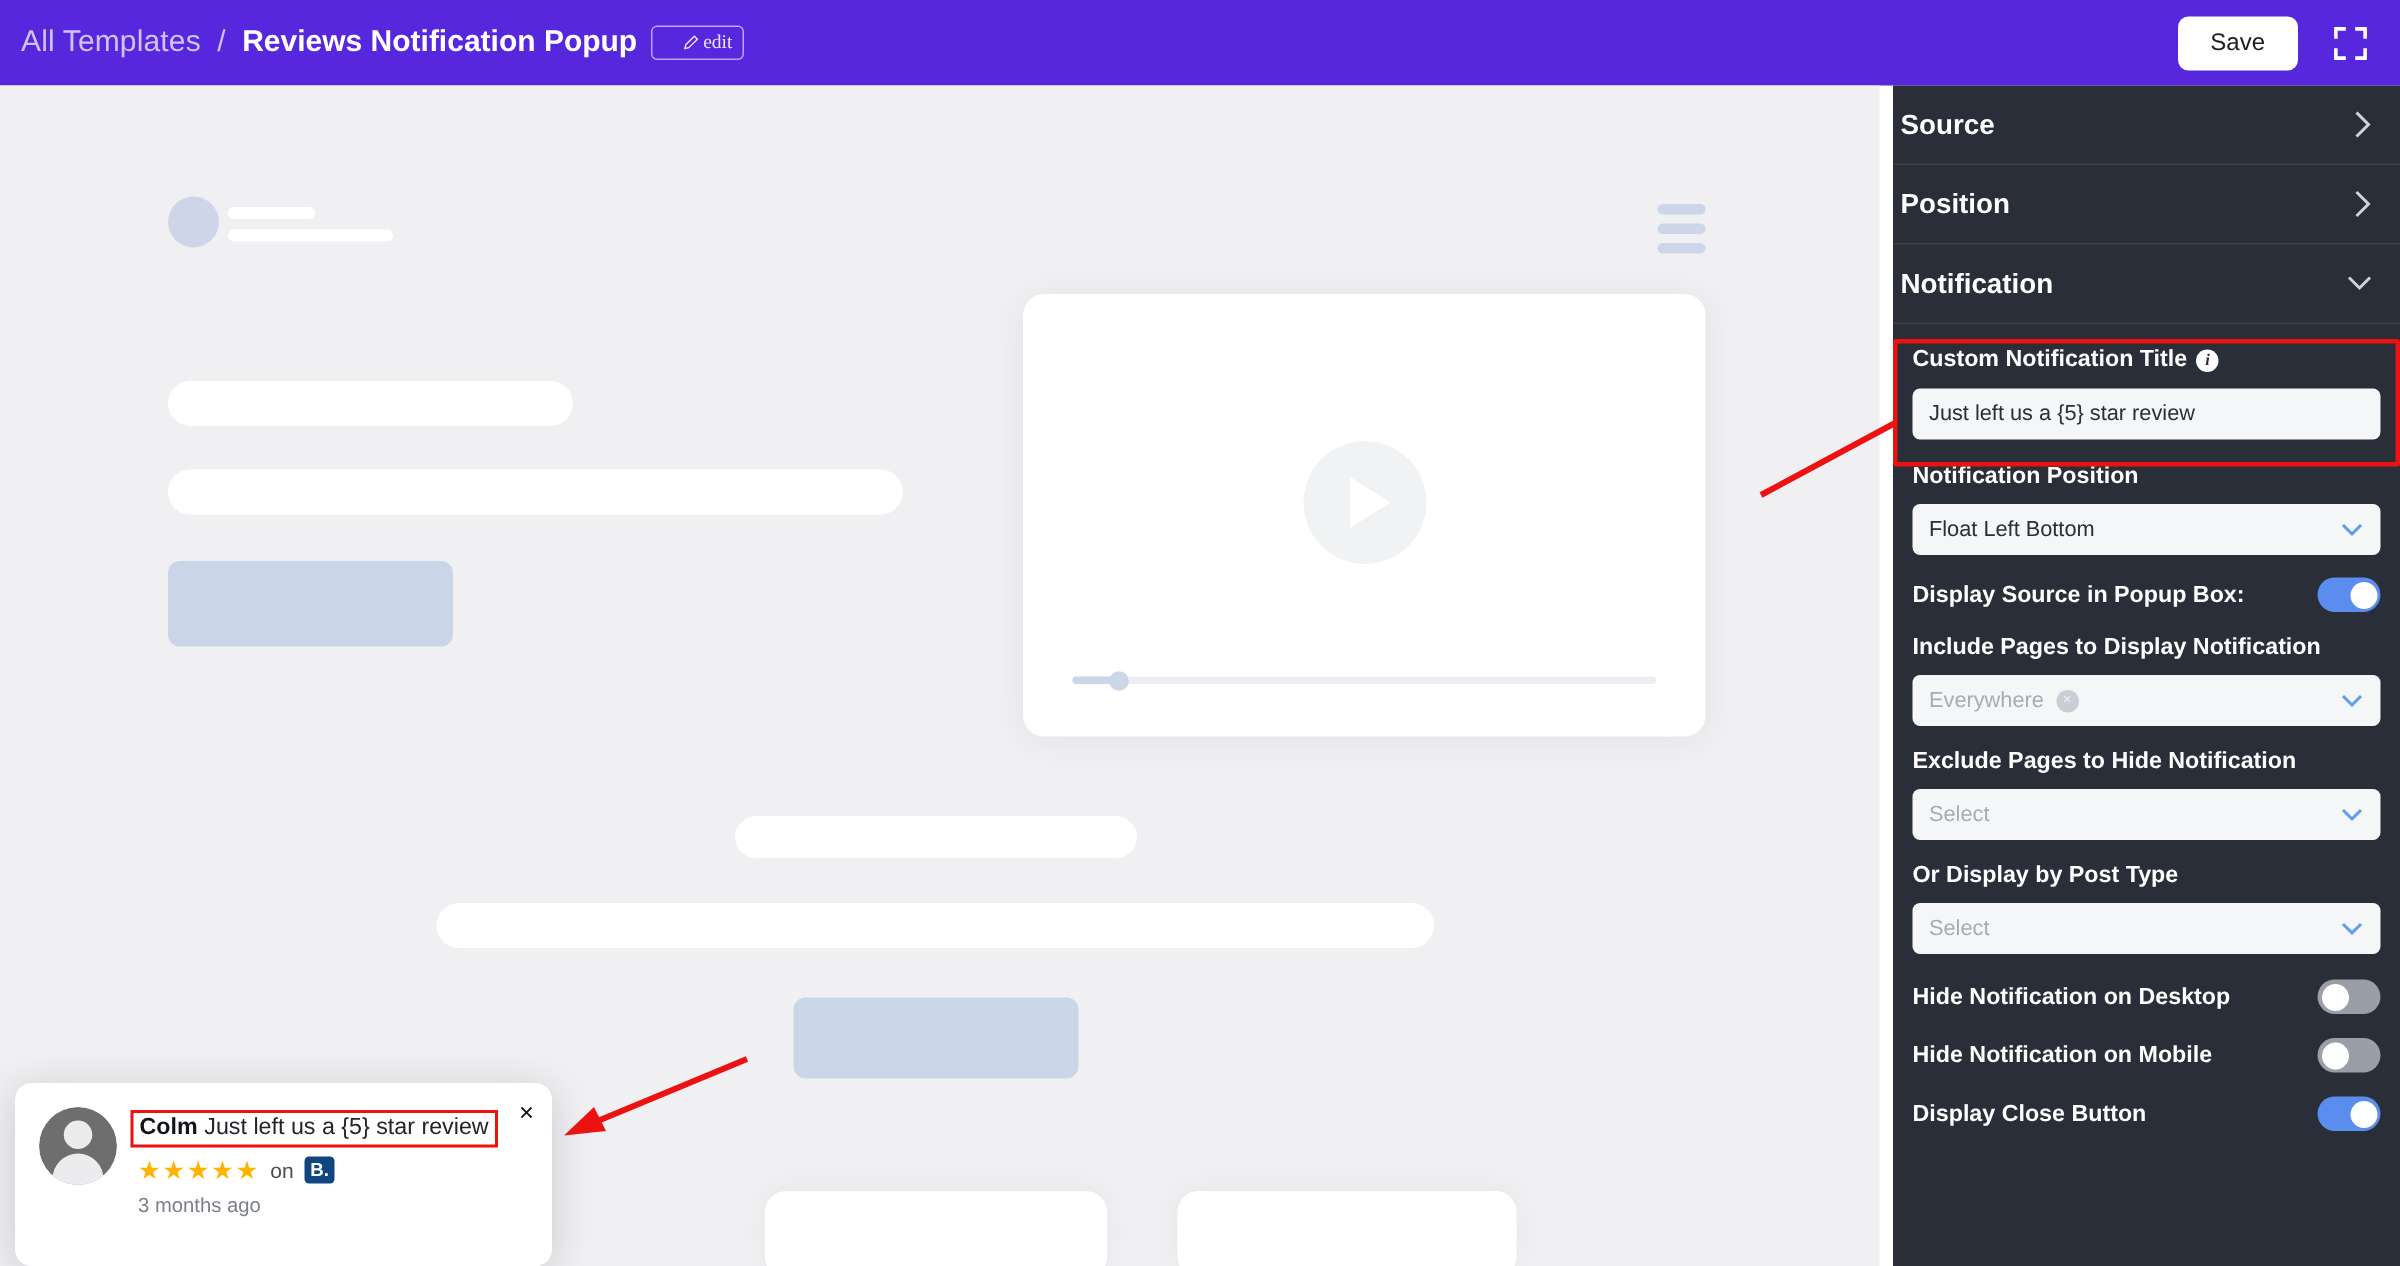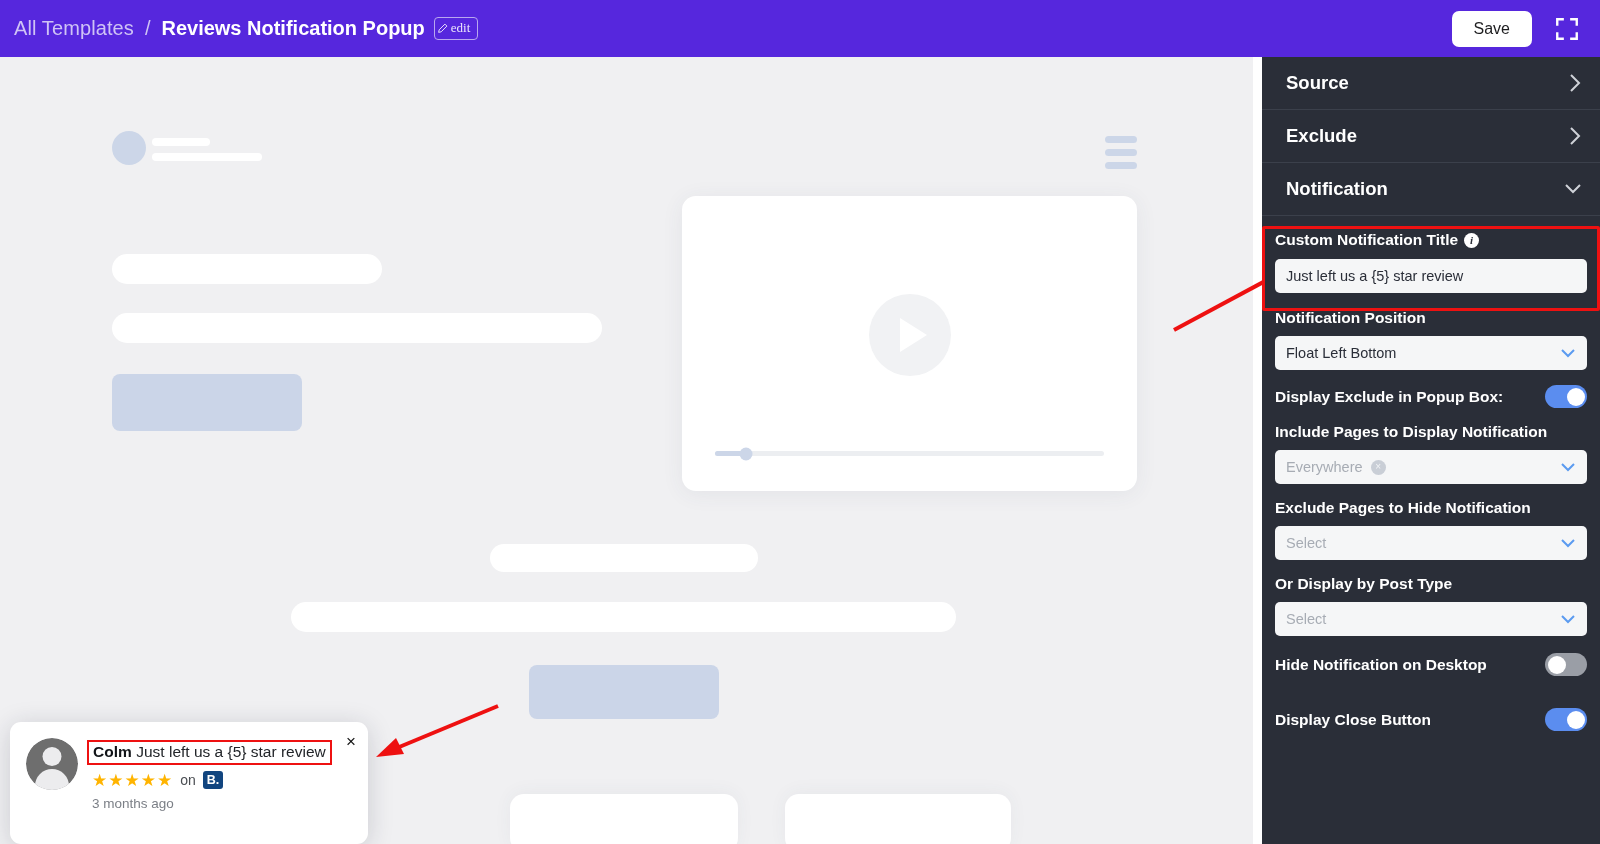--- a/index.html
+++ b/index.html
@@ -14,21 +14,21 @@
   .topbar {
     position: absolute; left: 0; top: 0; width: 1600px; height: 57px;
     background: #5627dd; display: flex; align-items: center;
     padding: 0 20px 0 14px;
   }
   .crumb-link { color: #cfc3f5; font-size: 20px; letter-spacing: .1px; }
   .crumb-sep  { color: #cfc3f5; font-size: 20px; margin: 0 11px; }
   .crumb-cur  { color: #ffffff; font-size: 20px; font-weight: 700; }
   .edit-chip {
     margin-left: 9px; border: 1px solid #b9a7ef; border-radius: 4px;
-    color: #eae4fb; font-size: 13px; padding: 2px 7px 3px 2px;
+    color: #eae4fb; font-size: 13px; padding: 2px 7px 3px 20px;
     display: inline-flex; align-items: center; gap: 3px;
     font-family: "Liberation Serif", serif;
   }
   .edit-chip svg { display:block; }
   .topbar-right { margin-left: auto; display: flex; align-items: center; gap: 22px; }
   .save-btn {
     background: #ffffff; color: #1d1d1f; border: none; border-radius: 7px;
     font-size: 16px; font-family: "Liberation Sans", sans-serif;
     padding: 9px 22px; cursor: pointer; font-weight: 400;
   }
@@ -120,21 +120,21 @@
   
   .arrow { position: absolute; pointer-events: none; }
 
   
   .sidebar {
     position: absolute; right: 0; top: 57px; width: 338px; height: 787px;
     background: #2a2e38; overflow: hidden;
   }
   .sec-row {
     height: 53px; display: flex; align-items: center; justify-content: space-between;
-    padding: 0 18px 0 24px; border-bottom: 1px solid #3b404b;
+    padding: 0 18px 0 5px; border-bottom: 1px solid #3b404b;
     color: #ffffff; font-size: 18.5px; font-weight: 700; cursor: pointer; gap: 12px;
   }
   .panel { padding: 0 13px; }
   .fld-label {
     color: #ffffff; font-size: 15.5px; font-weight: 700;
     display: flex; align-items: center; gap: 6px;
   }
   .info-ico {
     width: 15px; height: 15px; border-radius: 50%; background: #ffffff;
     color: #2a2e38; font-size: 11px; font-weight: 700; font-style: italic;
@@ -266,21 +266,21 @@
   <div class="sidebar">
 
     <div class="sec-row">
       <span>Source</span>
       <svg width="13" height="20" viewBox="0 0 13 20">
         <path d="M2 2l8 8-8 8" fill="none" stroke="#cfd2d8" stroke-width="2"></path>
       </svg>
     </div>
 
     <div class="sec-row">
-      <span>Exclude</span>
+      <span>Position</span>
       <svg width="13" height="20" viewBox="0 0 13 20">
         <path d="M2 2l8 8-8 8" fill="none" stroke="#cfd2d8" stroke-width="2"></path>
       </svg>
     </div>
 
     <div class="sec-row">
       <span>Notification</span>
       <svg width="18" height="12" viewBox="0 0 18 12">
         <path d="M2 2l7 7 7-7" fill="none" stroke="#cfd2d8" stroke-width="2"></path>
       </svg>
@@ -301,21 +301,21 @@
       <div style="height:9px"></div>
       <div class="sel">
         <span>Float Left Bottom</span>
         <svg class="caret" width="16" height="10" viewBox="0 0 16 10">
           <path d="M2 2l6 6 6-6" fill="none" stroke="#5b9bf0" stroke-width="2"></path>
         </svg>
       </div>
 
       <div style="height:15px"></div>
       <div class="toggle-row">
-        <span>Display Exclude in Popup Box:</span>
+        <span>Display Source in Popup Box:</span>
         <span class="tg on">
             <span class="knob2"></span>
           </span>
       </div>
 
       <div style="height:15px"></div>
       <div class="fld-label">Include Pages to Display Notification</div>
       <div style="height:9px"></div>
       <div class="sel ph">
         <span>Everywhere</span>
@@ -347,20 +347,26 @@
 
       <div style="height:17px"></div>
       <div class="toggle-row">
         <span>Hide Notification on Desktop</span>
         <span class="tg off">
             <span class="knob2"></span>
           </span>
       </div>
 
       <div style="height:16px"></div>
+      <div class="toggle-row">
+        <span>Hide Notification on Mobile</span>
+        <span class="tg off">
+            <span class="knob2"></span>
+          </span>
+      </div>
 
       <div style="height:16px"></div>
       <div class="toggle-row">
         <span>Display Close Button</span>
         <span class="tg on">
             <span class="knob2"></span>
           </span>
       </div>
 
       <div style="height:16px"></div>

